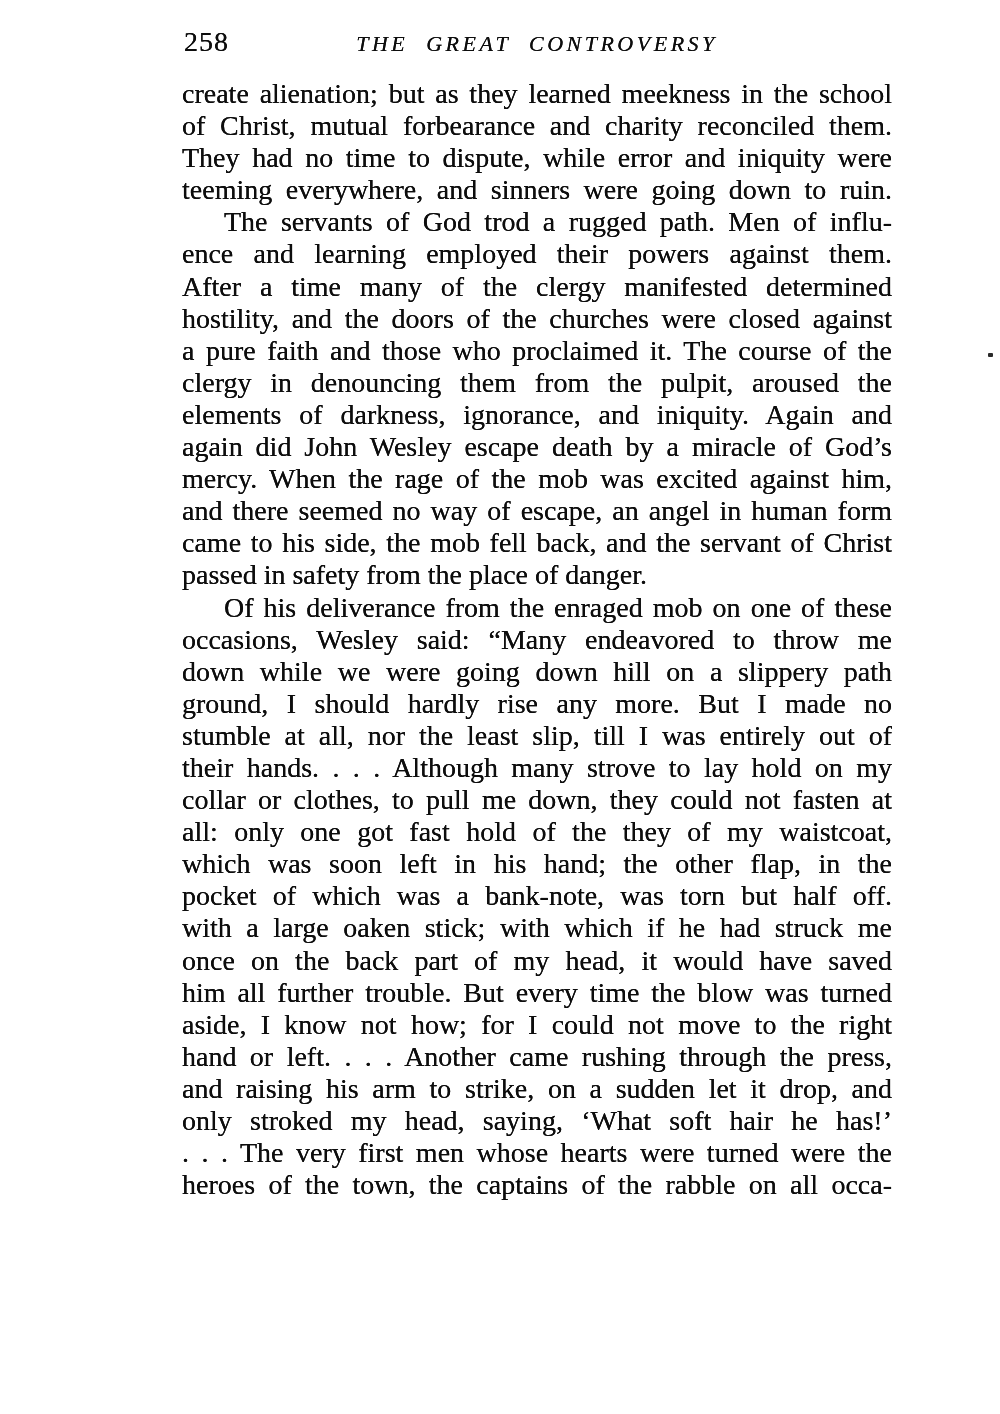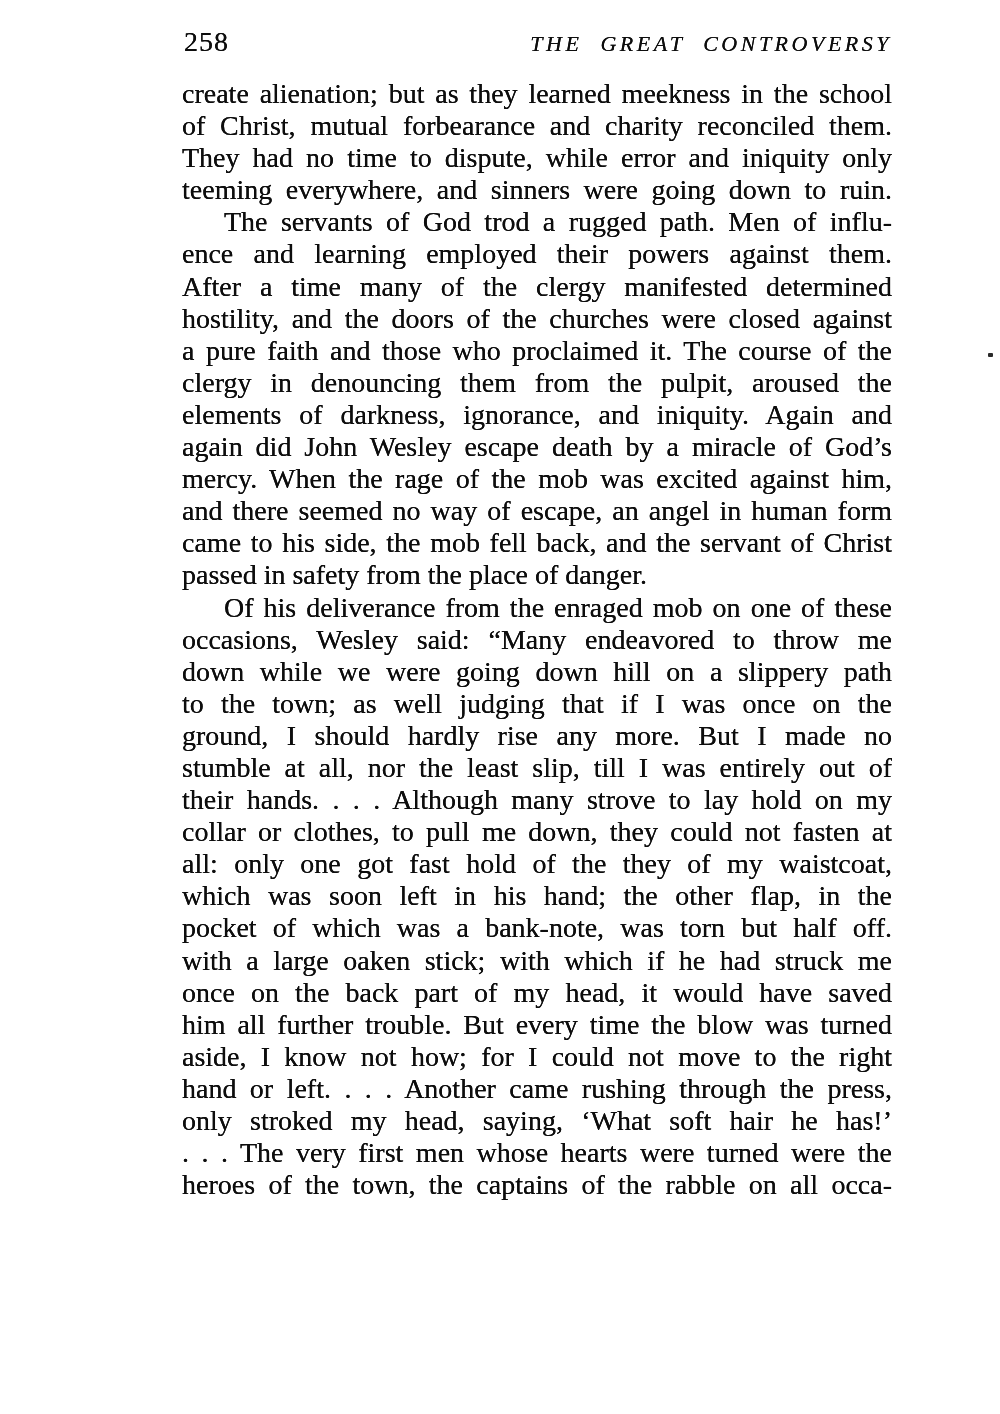--- a/index.html
+++ b/index.html
@@ -31,21 +31,21 @@
     bottom: 0;
     font-size: 28px;
     line-height: 1;
     letter-spacing: 1px;
   }
   .running-title {
     position: absolute;
     left: 0;
     right: 0;
     bottom: 1px;
-    text-align: right;
+    text-align: center;
     font-style: italic;
     font-weight: normal;
     font-size: 22px;
     line-height: 1;
     letter-spacing: 3.5px;
     word-spacing: 9px;
   }
   .body-text {
     position: absolute;
     top: 78px;
@@ -79,50 +79,50 @@
 <div class="page">
 
   <div class="running-header">
     <span class="page-number">258</span>
     <div class="running-title">THE GREAT CONTROVERSY</div>
   </div>
 
   <div class="body-text">
       <div class="line">create alienation; but as they learned meekness in the school</div>
       <div class="line">of Christ, mutual forbearance and charity reconciled them.</div>
-      <div class="line">They had no time to dispute, while error and iniquity only</div>
+      <div class="line">They had no time to dispute, while error and iniquity were</div>
       <div class="line">teeming everywhere, and sinners were going down to ruin.</div>
       <div class="line indent">The servants of God trod a rugged path. Men of influ-</div>
       <div class="line">ence and learning employed their powers against them.</div>
       <div class="line">After a time many of the clergy manifested determined</div>
       <div class="line">hostility, and the doors of the churches were closed against</div>
       <div class="line">a pure faith and those who proclaimed it. The course of the</div>
       <div class="line">clergy in denouncing them from the pulpit, aroused the</div>
       <div class="line">elements of darkness, ignorance, and iniquity. Again and</div>
       <div class="line">again did John Wesley escape death by a miracle of God’s</div>
       <div class="line">mercy. When the rage of the mob was excited against him,</div>
       <div class="line">and there seemed no way of escape, an angel in human form</div>
       <div class="line">came to his side, the mob fell back, and the servant of Christ</div>
       <div class="line short">passed in safety from the place of danger.</div>
       <div class="line indent">Of his deliverance from the enraged mob on one of these</div>
       <div class="line">occasions, Wesley said: “Many endeavored to throw me</div>
       <div class="line">down while we were going down hill on a slippery path</div>
-      <div class="line">to the town; as well judging that if I was once on the</div>
       <div class="line">ground, I should hardly rise any more. But I made no</div>
       <div class="line">stumble at all, nor the least slip, till I was entirely out of</div>
       <div class="line">their hands. . . . Although many strove to lay hold on my</div>
       <div class="line">collar or clothes, to pull me down, they could not fasten at</div>
       <div class="line">all: only one got fast hold of the they of my waistcoat,</div>
       <div class="line">which was soon left in his hand; the other flap, in the</div>
       <div class="line">pocket of which was a bank-note, was torn but half off.</div>
       <div class="line">with a large oaken stick; with which if he had struck me</div>
       <div class="line">once on the back part of my head, it would have saved</div>
       <div class="line">him all further trouble. But every time the blow was turned</div>
       <div class="line">aside, I know not how; for I could not move to the right</div>
       <div class="line">hand or left. . . . Another came rushing through the press,</div>
+      <div class="line">and raising his arm to strike, on a sudden let it drop, and</div>
       <div class="line">only stroked my head, saying, ‘What soft hair he has!’</div>
       <div class="line">. . . The very first men whose hearts were turned were the</div>
       <div class="line">heroes of the town, the captains of the rabble on all occa-</div>
     </div>
 
   <div class="ink-speck"></div>
 
 </div>
 
 </body></html>

